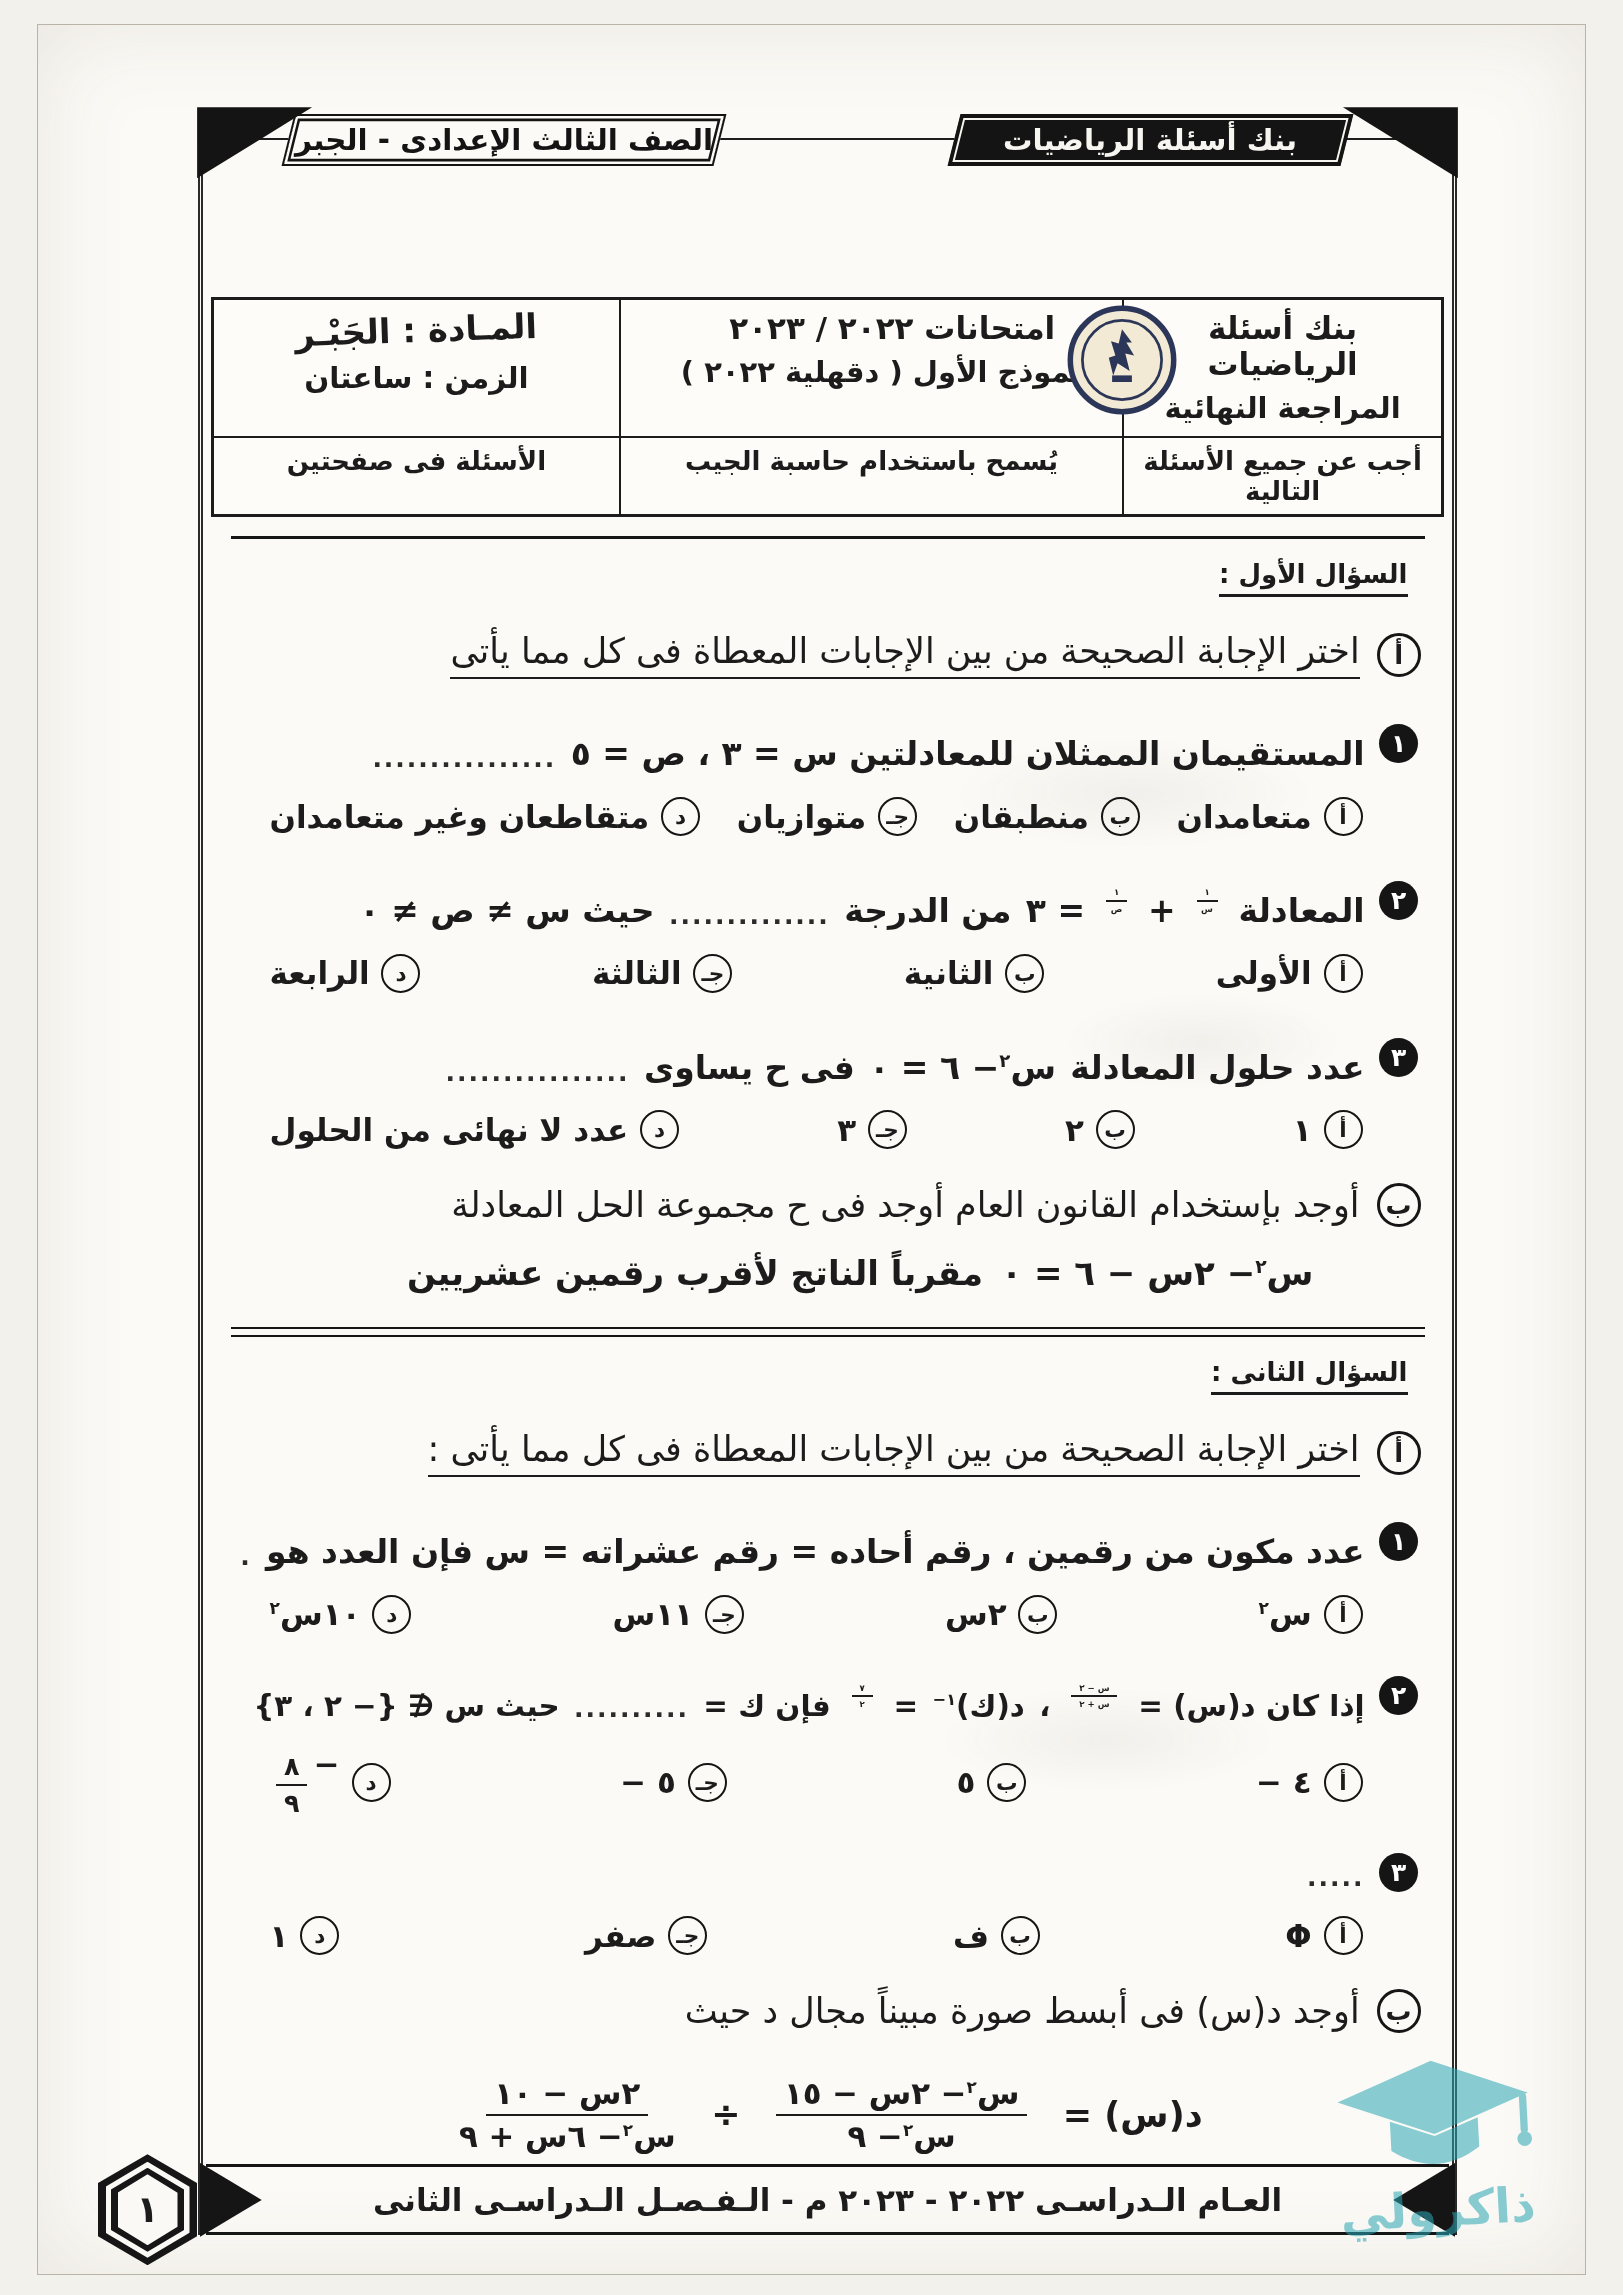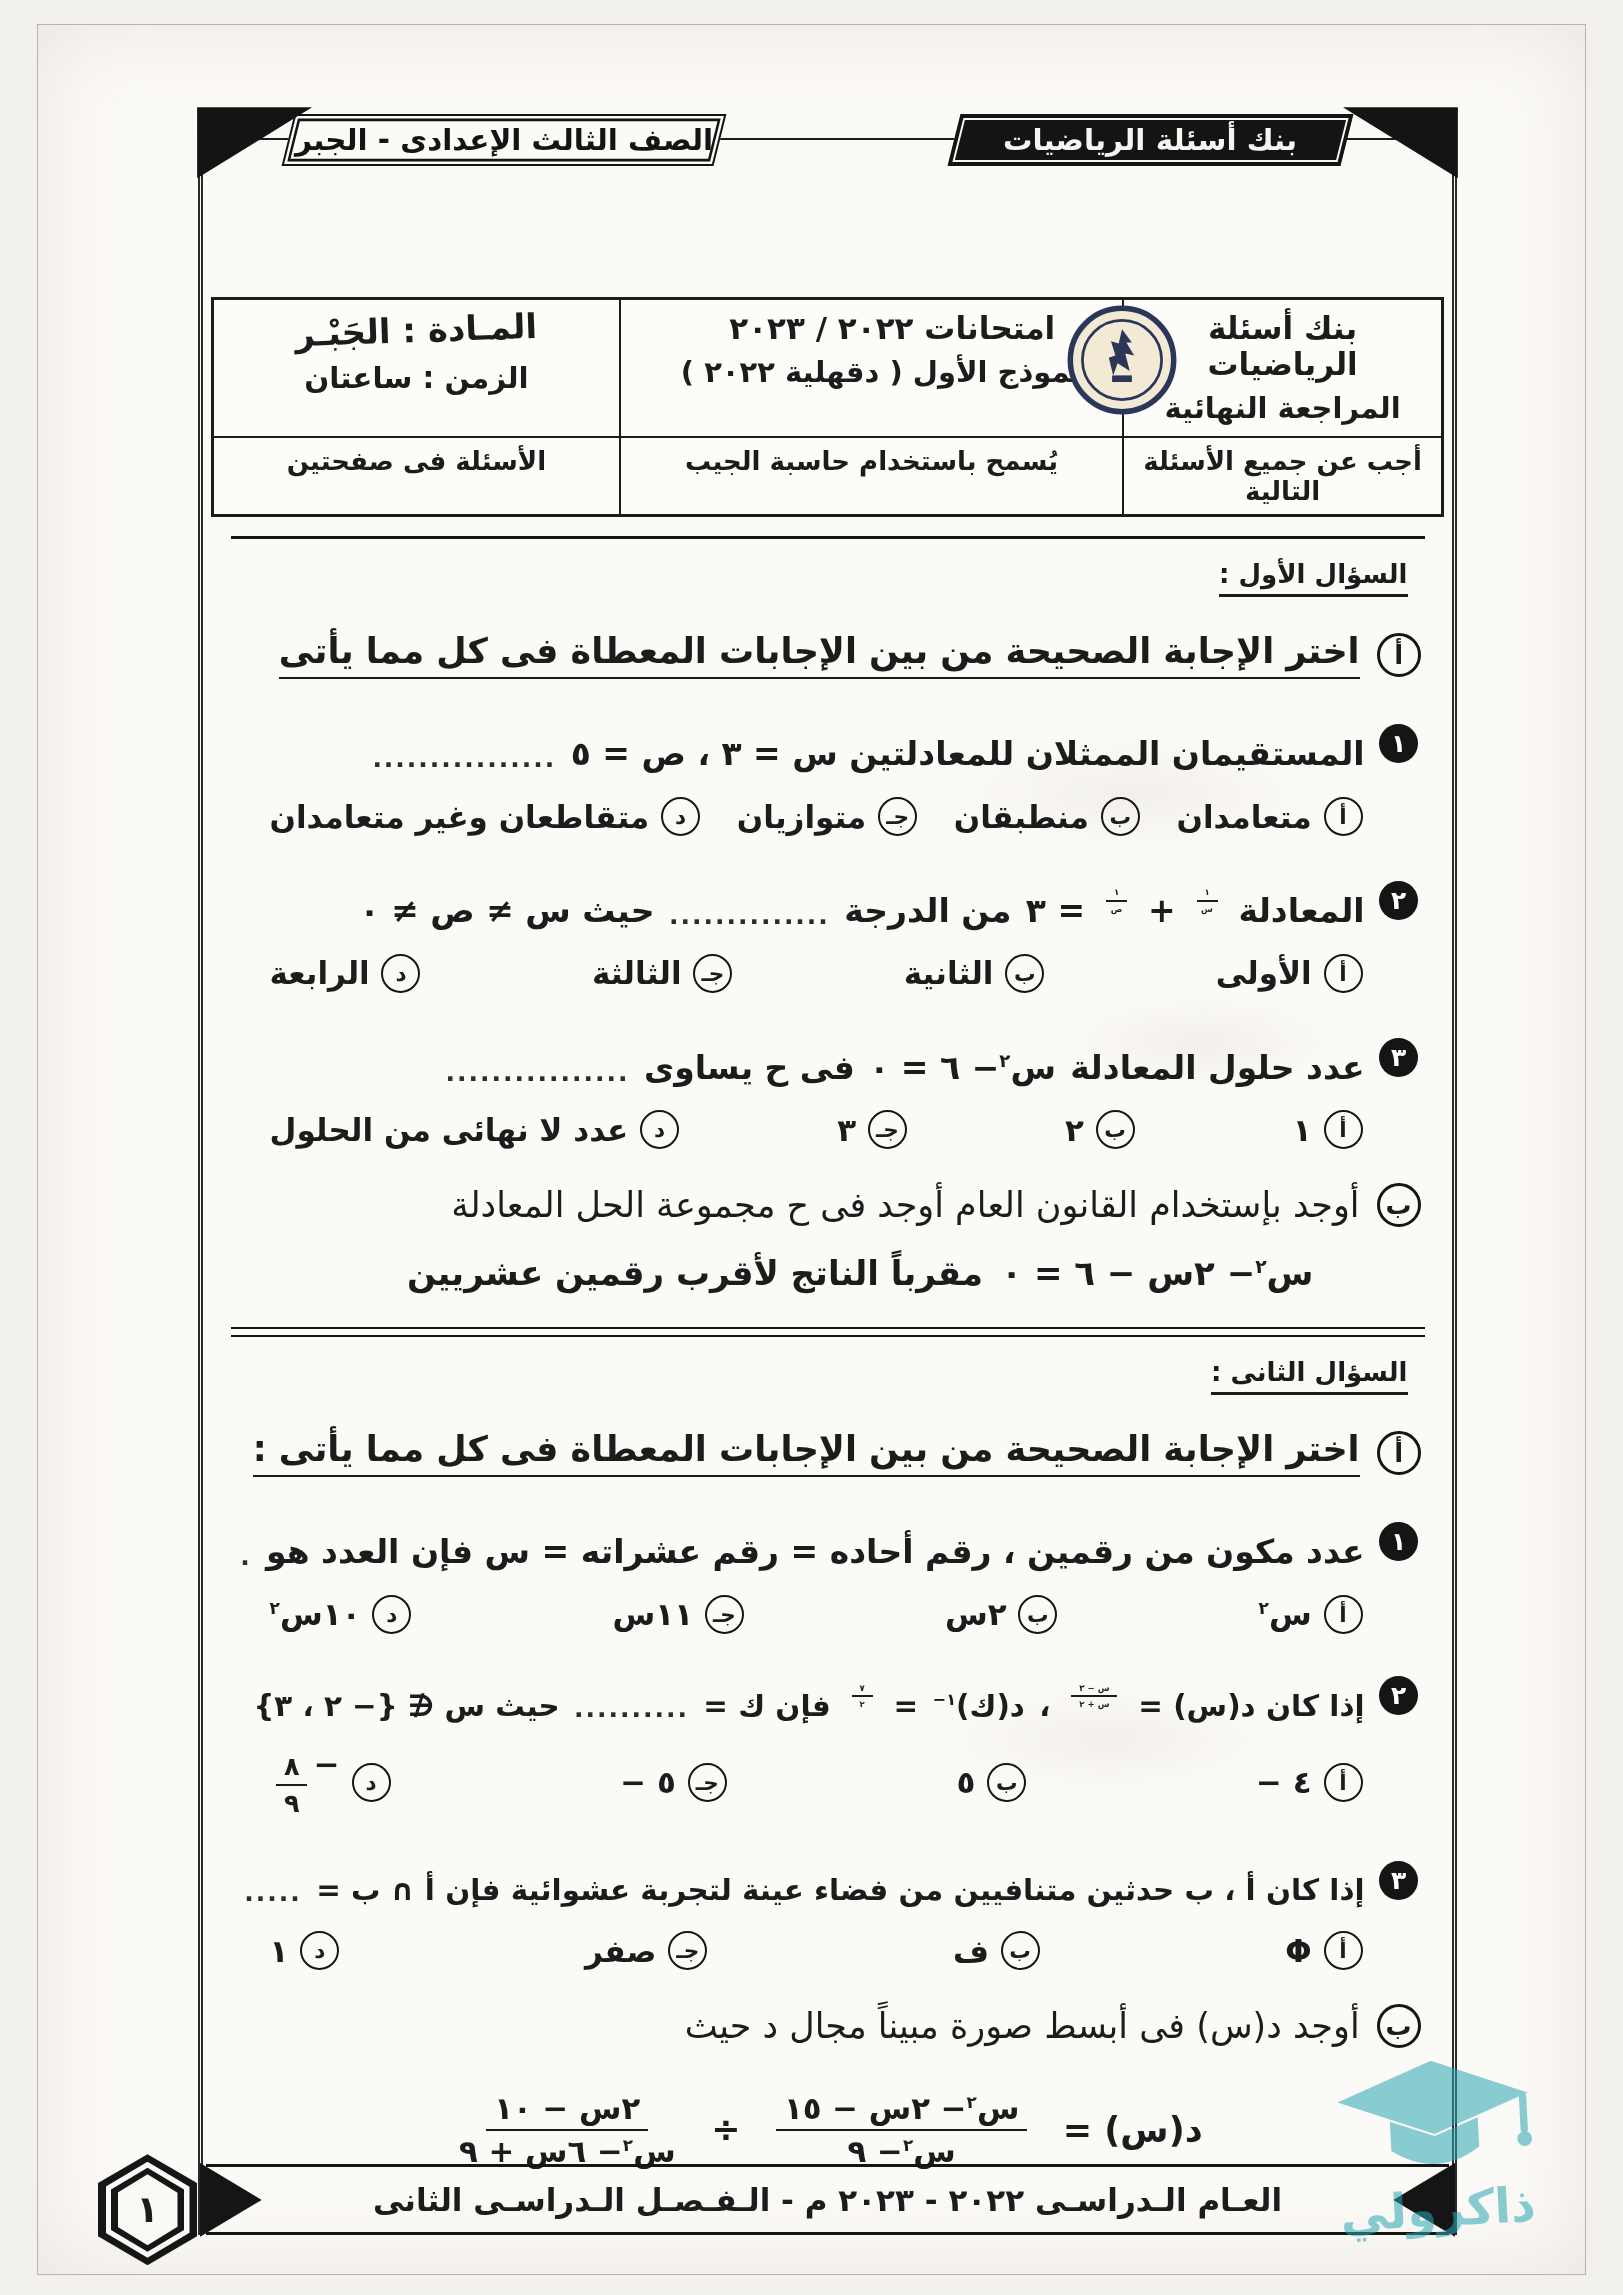--- a/index.html
+++ b/index.html
@@ -67,21 +67,21 @@
   .rule { border-top:3.3px solid #161616; margin-top:19.6px; }
   .double-rule { margin-top:34px; height:9.8px; border-top:2.6px solid #161616; border-bottom:2.6px solid #161616; }
   .q-title { display:inline-block; margin:19.6px 17px 0 0; font-size:26px; font-weight:800;
              border-bottom:3.3px solid #1c1c1c; padding-bottom:5.2px; }
   .part-row { display:flex; align-items:center; gap:17px; margin:34px 3.9px 0; }
   .part-letter {
     flex:none; width:44px; height:44px; border:3.3px solid #161616; border-radius:50%;
     display:inline-flex; align-items:center; justify-content:center;
     font-size:26px; font-weight:800;
   }
-  .part-title { font-size:35px; font-weight:700; border-bottom:2.6px solid #1c1c1c; padding-bottom:6.5px; white-space:nowrap; }
+  .part-title { font-size:35px; font-weight:400; border-bottom:2.6px solid #1c1c1c; padding-bottom:6.5px; white-space:nowrap; }
   .part-text  { font-size:35px; font-weight:400; white-space:nowrap; }
   .item-row { display:flex; align-items:center; gap:14.4px; margin:35px 6.5px 0; font-weight:700; }
   .num-badge {
     flex:none; width:39px; height:39px; background:#151515; color:#fff; border-radius:50%;
     display:inline-flex; align-items:center; justify-content:center; font-size:25px; font-weight:800;
   }
   .qtext { font-size:33px; font-weight:700; white-space:nowrap;margin-top:20px; }
   .qtext.tight { font-size:29.4px; }
   .dots { font-size:25px; letter-spacing:2px; color:#2b2b2b; align-self:flex-end; flex:0 1 auto; min-width:0; overflow:hidden; white-space:nowrap; }
   .choices { display:flex; justify-content:space-between; align-items:center; margin:23.6px 62px 0 39px; }
@@ -350,21 +350,20 @@
           <span class="ch-letter">د</span>
           <span><span>−</span><span class="frac">
                 <span class="fn">٨</span>
                 <span class="fd">٩</span>
               </span></span>
         </div>
       </div>
 
       <div class="item-row">
         <span class="num-badge">٣</span>
-        <span class="qtext tight">إذا كان أ ، ب حدثين متنافيين من فضاء عينة لتجربة عشوائية فإن أ ∩ ب =</span>
         <span class="dots">.....</span>
       </div>
       <div class="choices">
         <div class="choice">
           <span class="ch-letter">أ</span>
           <span>Φ</span>
         </div>
         <div class="choice">
           <span class="ch-letter">ب</span>
           <span>ف</span>

